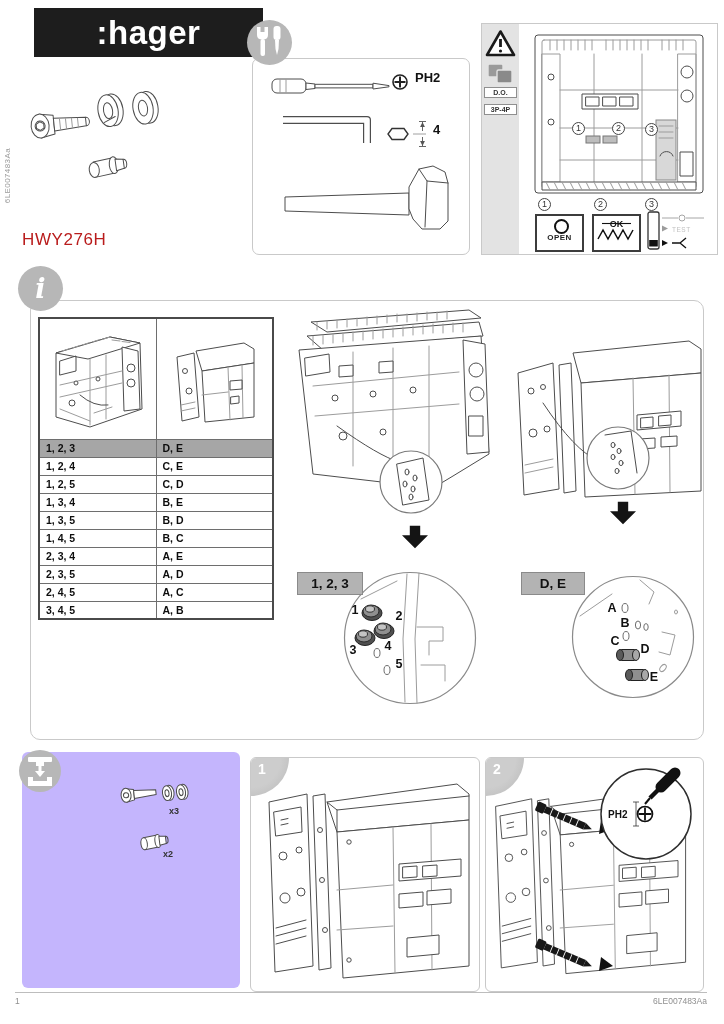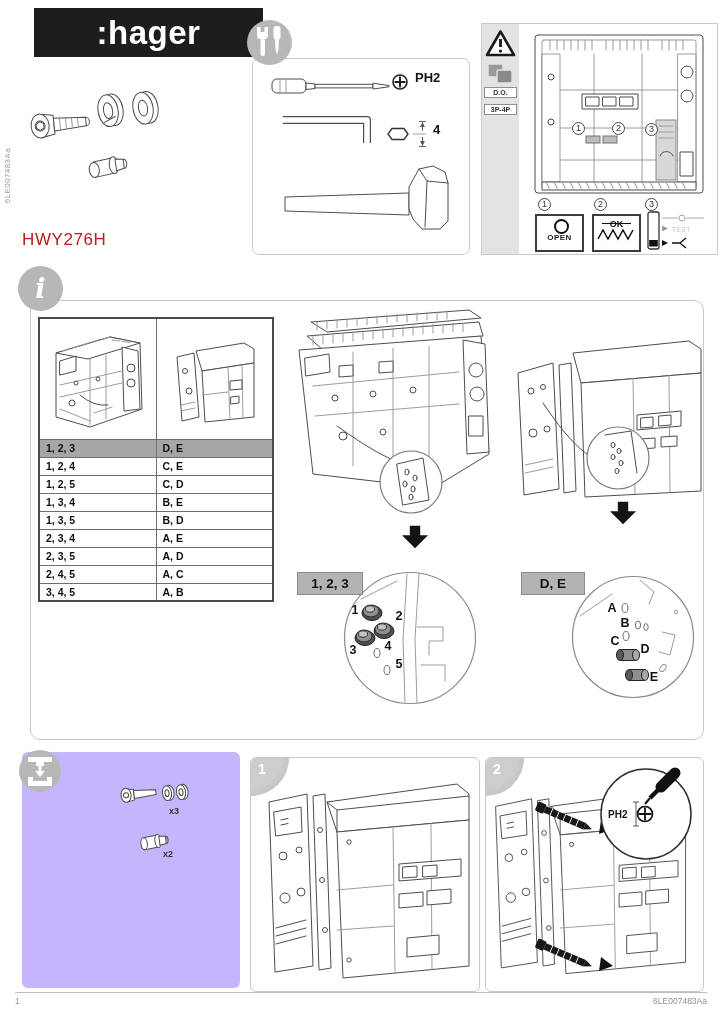--- a/index.html
+++ b/index.html
@@ -316,20 +316,24 @@
     </tr>
     <tr>
       <td class="data-cell">1, 3, 4</td>
       <td class="data-cell">B, E</td>
     </tr>
     <tr>
       <td class="data-cell">1, 3, 5</td>
       <td class="data-cell">B, D</td>
     </tr>
     <tr>
+      <td class="data-cell">1, 4, 5</td>
+      <td class="data-cell">B, C</td>
+    </tr>
+    <tr>
       <td class="data-cell">2, 3, 4</td>
       <td class="data-cell">A, E</td>
     </tr>
     <tr>
       <td class="data-cell">2, 3, 5</td>
       <td class="data-cell">A, D</td>
     </tr>
     <tr>
       <td class="data-cell">2, 4, 5</td>
       <td class="data-cell">A, C</td>

